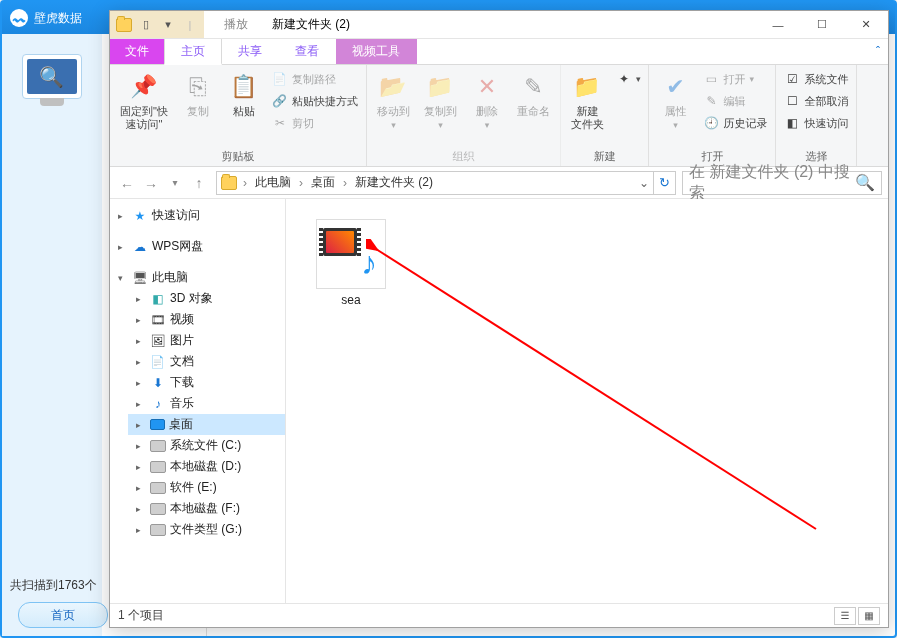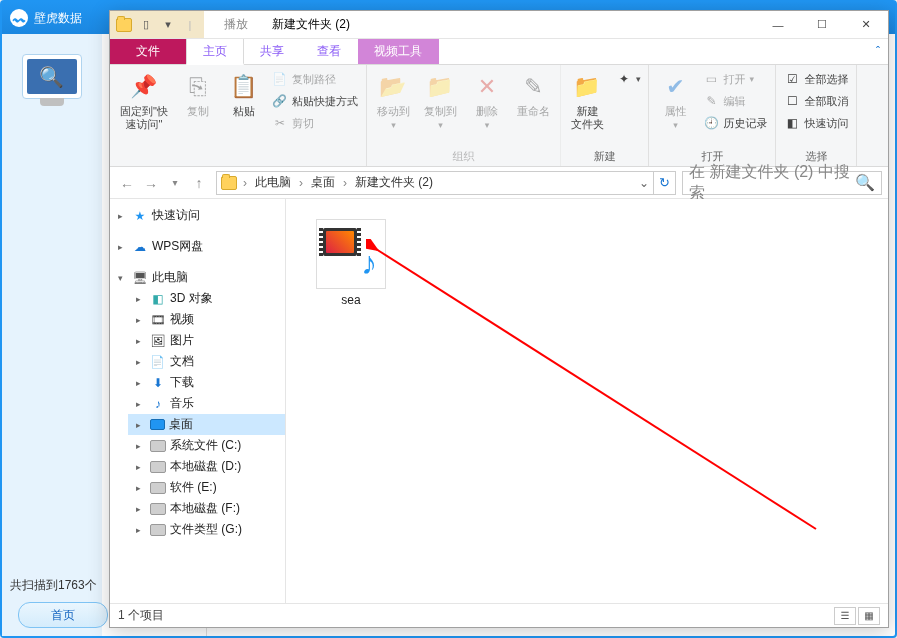--- a/index.html
+++ b/index.html
@@ -38,21 +38,21 @@
 .qat { display: flex; align-items: center; gap: 6px; padding: 0 6px; background: #f3e7c9; height: 100%; }
 .qat-item { width: 16px; height: 16px; display: inline-flex; align-items: center; justify-content: center; color: #555; font-size: 11px; }
 .qat-folder { width: 16px; height: 14px; background: #ffd25c; border-radius: 2px; position: relative; border: 1px solid #d8aa2e; }
 .qat-folder::before { content: ""; position: absolute; top: -3px; left: 0; width: 6px; height: 3px; background: #ffd25c; border: 1px solid #d8aa2e; border-bottom: none; border-radius: 2px 2px 0 0; }
 .title-text { display: flex; align-items: center; gap: 24px; padding-left: 20px; flex: 1; font-size: 12px; }
 .title-tab { color: #888; }
 .winctl { display: flex; height: 100%; }
 .winctl div { width: 44px; display: flex; align-items: center; justify-content: center; color: #444; font-size: 11px; }
 
 .ex-tabs { height: 26px; display: flex; align-items: stretch; background: #fff; border-bottom: 1px solid #dadada; font-size: 12px; }
-.file-tab { width: 76px; background: #be185d; color: #fff; display: flex; align-items: center; justify-content: center; }
+.file-tab { width: 54px; background: #d946ef; color: #fff; display: flex; align-items: center; justify-content: center; }
 .etab { padding: 0 16px; display: flex; align-items: center; color: #8b5cf6; border-right: 1px solid transparent; }
 .etab.active { border-left: 1px solid #dadada; border-right: 1px solid #dadada; border-bottom: 2px solid #fff; margin-bottom: -1px; background: #fff; }
 .etab.context { background: #d285d8; color: #fff; position: relative; }
 .etab.context::before { content: attr(data-hint); position: absolute; top: -18px; left: 0; right: 0; text-align: center; font-size: 11px; color: #d285d8; }
 
 .ribbon { height: 102px; background: #f5f6f7; border-bottom: 1px solid #dadada; display: flex; font-size: 11px; color: #444; }
 .rgroup { border-right: 1px solid #e0e0e0; display: flex; flex-direction: column; padding: 4px 6px 2px; }
 .rgroup-body { flex: 1; display: flex; align-items: flex-start; gap: 6px; }
 .rgroup-label { text-align: center; color: #666; padding-top: 2px; }
 .rbtn-lg { display: flex; flex-direction: column; align-items: center; gap: 2px; padding: 2px 4px; text-align: center; line-height: 1.2; }
@@ -221,20 +221,21 @@
           <div class="rbtn-sm">
               <span class="ricon-s">🔗</span>
               <span>粘贴快捷方式</span>
             </div>
           <div class="rbtn-sm disabled">
               <span class="ricon-s">✂</span>
               <span>剪切</span>
             </div>
         </div>
       </div>
+      <div class="rgroup-label">剪贴板</div>
     </div>
     <div class="rgroup disabled">
       <div class="rgroup-body">
         <div class="rbtn-lg">
             <span class="ricon">📂</span>
             <span>移动到</span>
             <span class="chev">▾</span>
           </div>
         <div class="rbtn-lg">
             <span class="ricon">📁</span>
@@ -292,21 +293,21 @@
             </div>
         </div>
       </div>
       <div class="rgroup-label">打开</div>
     </div>
     <div class="rgroup">
       <div class="rgroup-body">
         <div class="rcol">
           <div class="rbtn-sm">
               <span class="ricon-s">☑</span>
-              <span>全部选择</span>
+              <span>系统文件</span>
             </div>
           <div class="rbtn-sm">
               <span class="ricon-s">☐</span>
               <span>全部取消</span>
             </div>
           <div class="rbtn-sm">
               <span class="ricon-s">◧</span>
               <span>快速访问</span>
             </div>
         </div>

